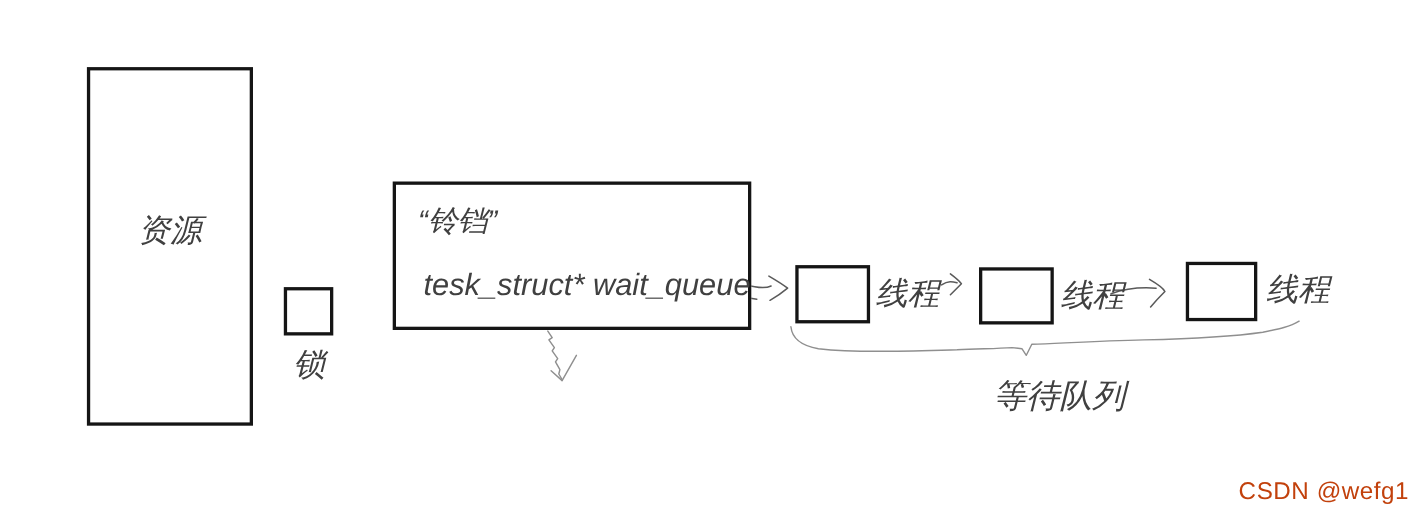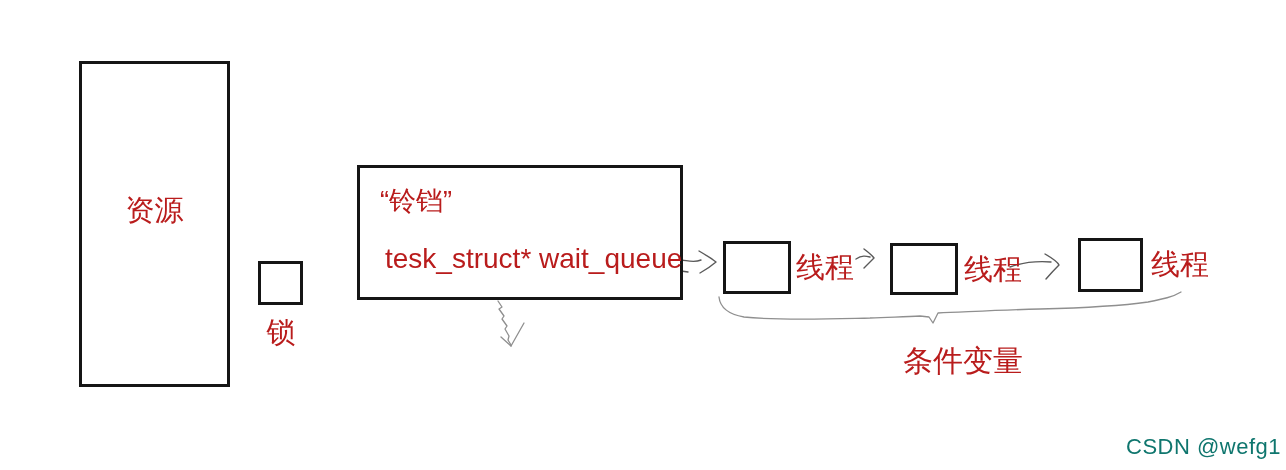--- a/index.html
+++ b/index.html
@@ -19,21 +19,22 @@
   .box {
     position: absolute;
     box-sizing: border-box;
     border: 3px solid #151515;
     background: #ffffff;
   }
   .label {
     position: absolute;
     line-height: 1;
     white-space: nowrap;
-    color: #b91c1c;
+    color: #404040;
+    font-style: italic;
   }
   .cjk { font-size: 29px; }
   .caption { font-size: 30px; }
 
   
   #resource-box { left: 79px; top: 61px; width: 151px; height: 326px; }
   #resource-label { left: 0; top: 132px; width: 100%; text-align: center; }
 
   
   #lock-box { left: 258px; top: 261px; width: 45px; height: 44px; border-width: 3px; }
@@ -54,21 +55,21 @@
   #thread-label-3 { left: 1151px; top: 250px; }
 
   #waitqueue-caption { left: 903px; top: 346px; }
 
   #watermark {
     position: absolute;
     right: 5px;
     top: 436px;
     font-size: 22px;
     line-height: 1;
-    color: #0f766e;
+    color: #c2410c;
     letter-spacing: 0.5px;
     margin-left: 12px;
   }
 
   #sketch-layer {
     position: absolute;
     left: 0; top: 0;
     width: 1286px;
     height: 470px;
     pointer-events: none;
@@ -134,17 +135,17 @@
 
   <div class="box" id="thread-box-1"></div>
   <span class="label cjk" id="thread-label-1">线程</span>
 
   <div class="box" id="thread-box-2"></div>
   <span class="label cjk" id="thread-label-2">线程</span>
 
   <div class="box" id="thread-box-3"></div>
   <span class="label cjk" id="thread-label-3">线程</span>
 
-  <span class="label caption" id="waitqueue-caption">条件变量</span>
+  <span class="label caption" id="waitqueue-caption">等待队列</span>
 
   <span id="watermark">CSDN @wefg1</span>
 
 </div>
 
 </body></html>

